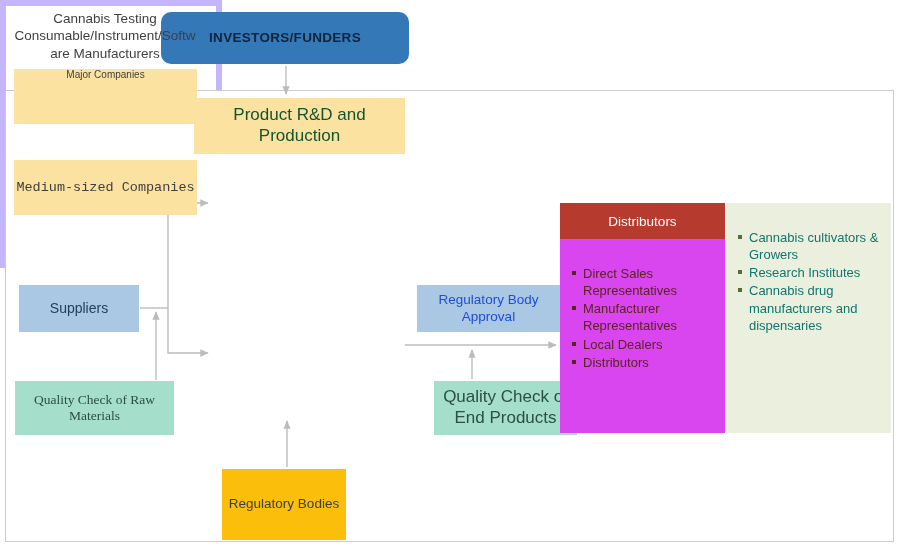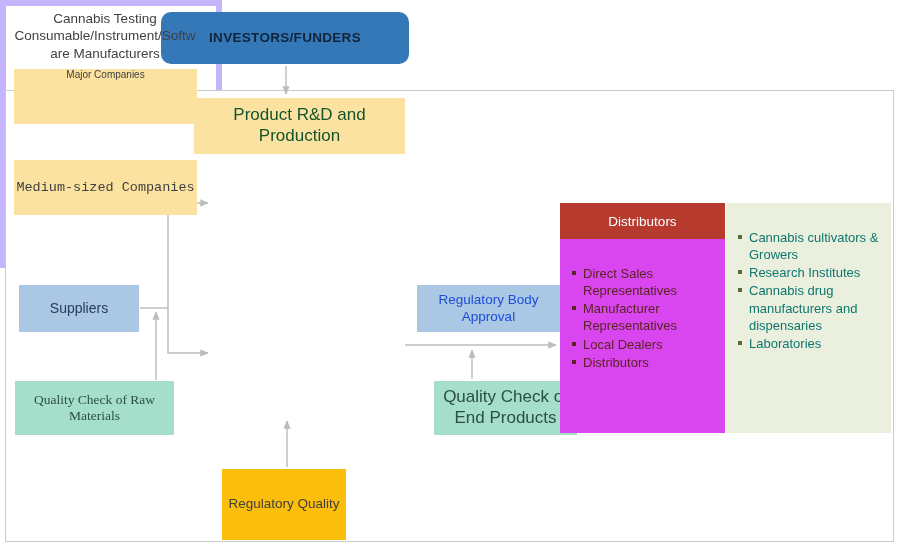--- a/index.html
+++ b/index.html
@@ -266,21 +266,21 @@
 
   <div class="node" id="regulatory-approval">
     <span>Regulatory Body Approval</span>
   </div>
 
   <div class="node" id="quality-end">
     <span>Quality Check of End Products</span>
   </div>
 
   <div class="node" id="regulatory-bodies">
-    <span>Regulatory Quality</span>
+    <span>Regulatory Bodies</span>
   </div>
 
   <div class="panel" id="distributors-panel">
     <div class="panel-header">
       <span>Distributors</span>
     </div>
     <div class="panel-body">
       <ul>
         <li>Direct Sales Representatives</li>
         <li>Manufacturer Representatives</li>
@@ -289,18 +289,17 @@
       </ul>
     </div>
   </div>
 
   <div class="panel" id="endusers-panel">
     <div class="panel-body">
       <ul>
         <li>Cannabis cultivators &amp; Growers</li>
         <li>Research Institutes</li>
         <li>Cannabis drug manufacturers and dispensaries</li>
-        <li>Laboratories</li>
       </ul>
     </div>
   </div>
 
 </div>
 
 </body></html>

